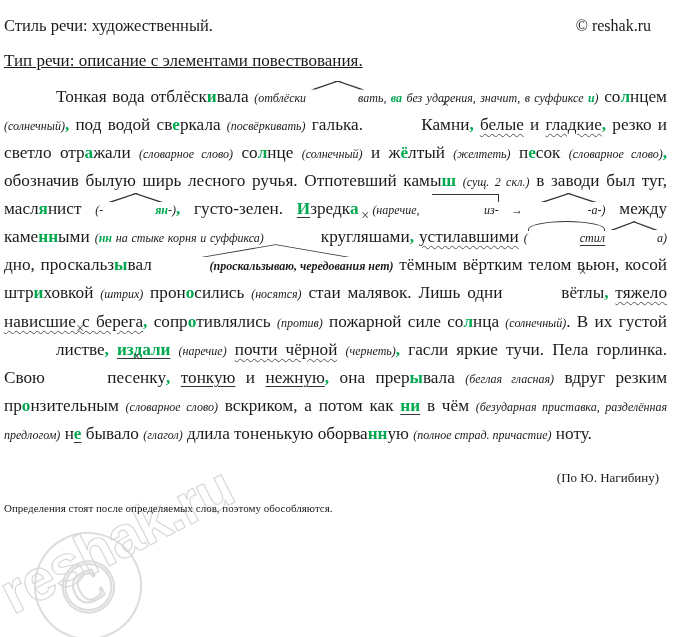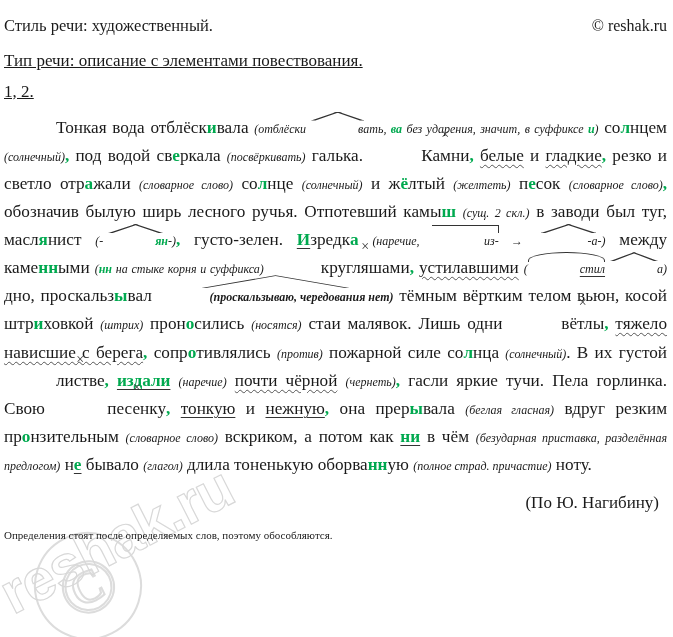--- a/index.html
+++ b/index.html
@@ -72,21 +72,21 @@
 
   .hdr-row {
     position: relative;
     font-size: 16.5px;
     line-height: 1.0;
     margin: 0 0 17px 0;
     white-space: nowrap;
   }
   .credit {
     position: absolute;
-    right: 0;
+    right: 16px;
     top: 0;
     font-size: 16px;
   }
 
   .shortline {
     font-size: 17px;
     line-height: 1.0;
     margin: 0 0 14px 0;
     text-decoration: underline;
   }
@@ -94,23 +94,23 @@
   .body-text {
     font-size: 17.2px;
     line-height: 1.635;
     text-align: justify;
     text-indent: 52px;
     margin: 0;
     hyphens: none;
   }
 
   .signature {
-    font-size: 17px;
+    font-size: 13px;
     text-align: right;
-    margin: 14px 8px 0 0;
+    margin: 22px 8px 0 0;
   }
 
   .closing {
     font-size: 11px;
     line-height: 1.2;
     margin: 16px 0 16px 0;
   }
 
   
   .g       { color: #00a94f; font-weight: 700; }
@@ -230,21 +230,20 @@
 
 <div id="page">
 
   <div class="hdr-row">
     <span>Стиль речи: художественный.</span>
     <span class="credit">© reshak.ru</span>
   </div>
 
   <div class="shortline">Тип речи: описание с элементами повествования.</div>
 
-  <div class="shortline">1, 2.</div>
 
   <p class="body-text"><span>Тонкая вода отблёск</span><span class="g">и</span><span>вала </span><span class="note"><span>(отблёски</span><span class="suf">ва</span><span>ть</span><span>, </span><span class="g">ва</span><span> без ударения, значит, в суффиксе </span><span class="g">и</span><span>)</span></span><span> со</span><span class="g">л</span><span>нцем </span><span class="note">(солнечный)</span><span class="comma-g">,</span><span> под водой св</span><span class="g">е</span><span>ркала </span><span class="note">(посвёркивать)</span><span> галька. </span><span class="xmark">Камни</span><span class="comma-g">,</span> <span class="wavy">белые</span><span> и </span><span class="wavy">гладкие</span><span class="comma-g">,</span><span> резко и светло отр</span><span class="g">а</span><span>жали </span><span class="note">(словарное слово)</span><span> со</span><span class="g">л</span><span>нце </span><span class="note">(солнечный)</span><span> и ж</span><span class="g">ё</span><span>лтый </span><span class="note">(желтеть)</span><span> п</span><span class="g">е</span><span>сок </span><span class="note">(словарное слово)</span><span class="comma-g">,</span><span> обозначив былую ширь лесного ручья. Отпотевший камы</span><span class="g">ш</span> <span class="note">(сущ. 2 скл.)</span><span> в заводи был туг, масл</span><span class="g">я</span><span>нист </span><span class="note"><span>(-</span><span class="suf g">ян</span><span>-)</span></span><span class="comma-g">,</span><span> густо-зелен. </span><span class="g solidu">И</span><span>зредк</span><span class="g">а</span> <span class="note"><span>(наречие, </span><span class="pref">из-</span><span> → </span><span class="suf">-а-</span><span>)</span></span><span> между каме</span><span class="g">нн</span><span>ыми </span><span class="note">(<span class="g">нн</span><span> на стыке корня и суффикса</span>)</span> <span class="xmark">кругляшами</span><span class="comma-g">,</span> <span class="wavy">устилавшими</span> <span class="note"><span>(</span><span class="root solidu">стил</span><span class="suf">а</span><span>)</span></span><span> дно, проскальз</span><span class="g">ы</span><span>вал </span><span class="note brace-wrap">(проскальзываю, чередования нет)</span><span> тёмным вёртким телом вьюн, косой штр</span><span class="g">и</span><span>ховкой </span><span class="note">(штрих)</span><span> прон</span><span class="g">о</span><span>сились </span><span class="note">(носятся)</span><span> стаи малявок. Лишь одни </span><span class="xmark">вётлы</span><span class="comma-g">,</span> <span class="wavy">тяжело нависшие с берега</span><span class="comma-g">,</span><span> сопр</span><span class="g">о</span><span>тивлялись </span><span class="note">(против)</span><span> пожарной силе со</span><span class="g">л</span><span>нца </span><span class="note">(солнечный)</span><span>. В их густой </span><span class="xmark">листве</span><span class="comma-g">,</span> <span class="g solidu">издали</span> <span class="note">(наречие)</span> <span class="wavy">почти чёрной</span> <span class="note">(чернеть)</span><span class="comma-g">,</span><span> гасли яркие тучи. Пела горлинка. Свою </span><span class="xmark">песенку</span><span class="comma-g">,</span> <span class="solidu">тонкую</span><span> и </span><span class="solidu">нежную</span><span class="comma-g">,</span><span> она прер</span><span class="g">ы</span><span>вала </span><span class="note">(беглая гласная)</span><span> вдруг резким пр</span><span class="g">о</span><span>нзительным </span><span class="note">(словарное слово)</span><span> вскриком, а потом как </span><span class="g solidu">ни</span><span> в чём </span><span class="note">(безударная приставка, разделённая предлогом)</span><span> н</span><span class="g solidu">е</span><span> бывало </span><span class="note">(глагол)</span><span> длила тоненькую оборва</span><span class="g">нн</span><span>ую </span><span class="note">(полное страд. причастие)</span><span> ноту.</span></p>
 
   <div class="signature">(По Ю. Нагибину)</div>
 
   <div class="closing">Определения стоят после определяемых слов, поэтому обособляются.</div>
 
 </div>
 
 </body></html>

